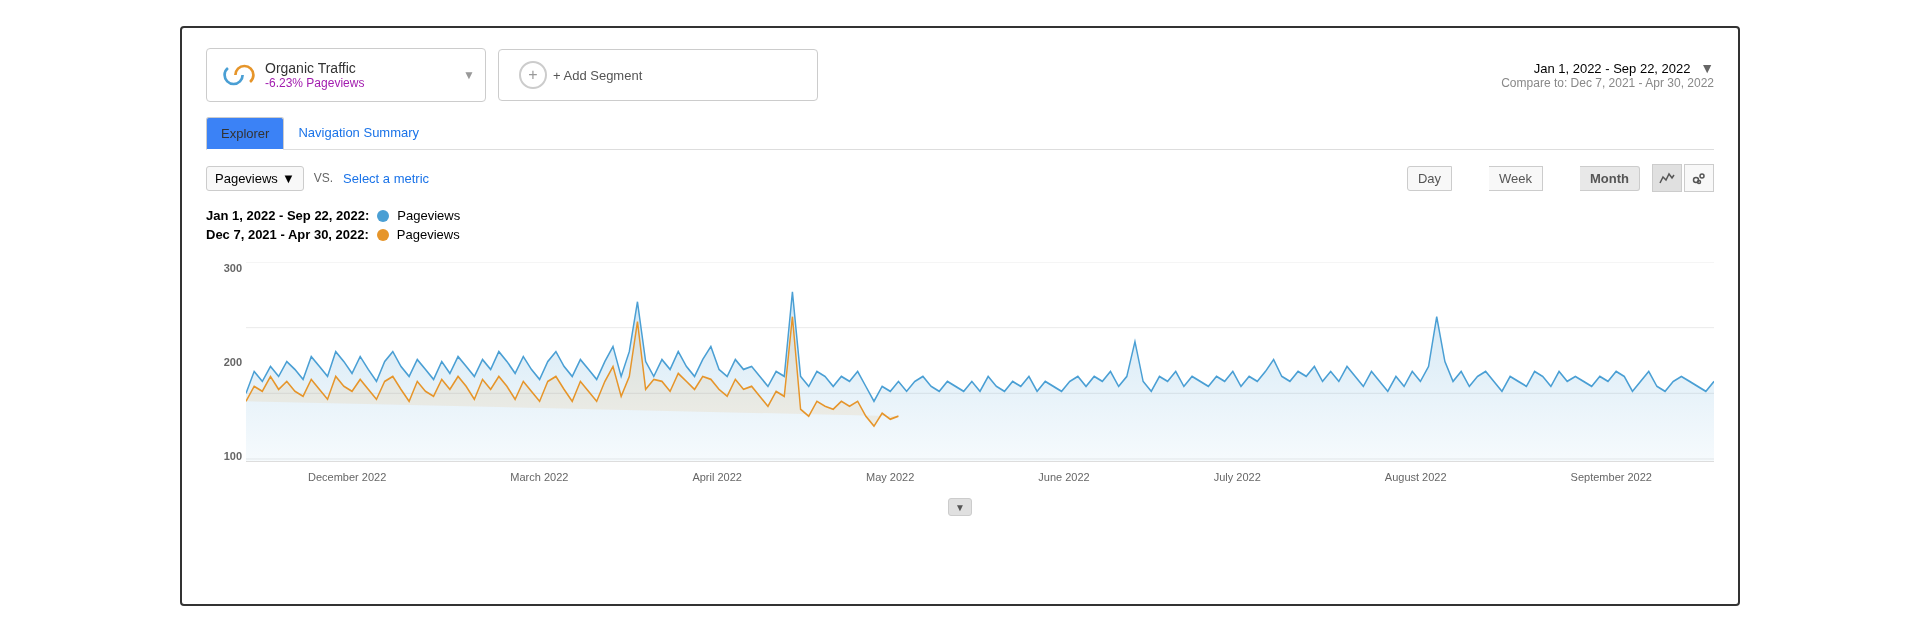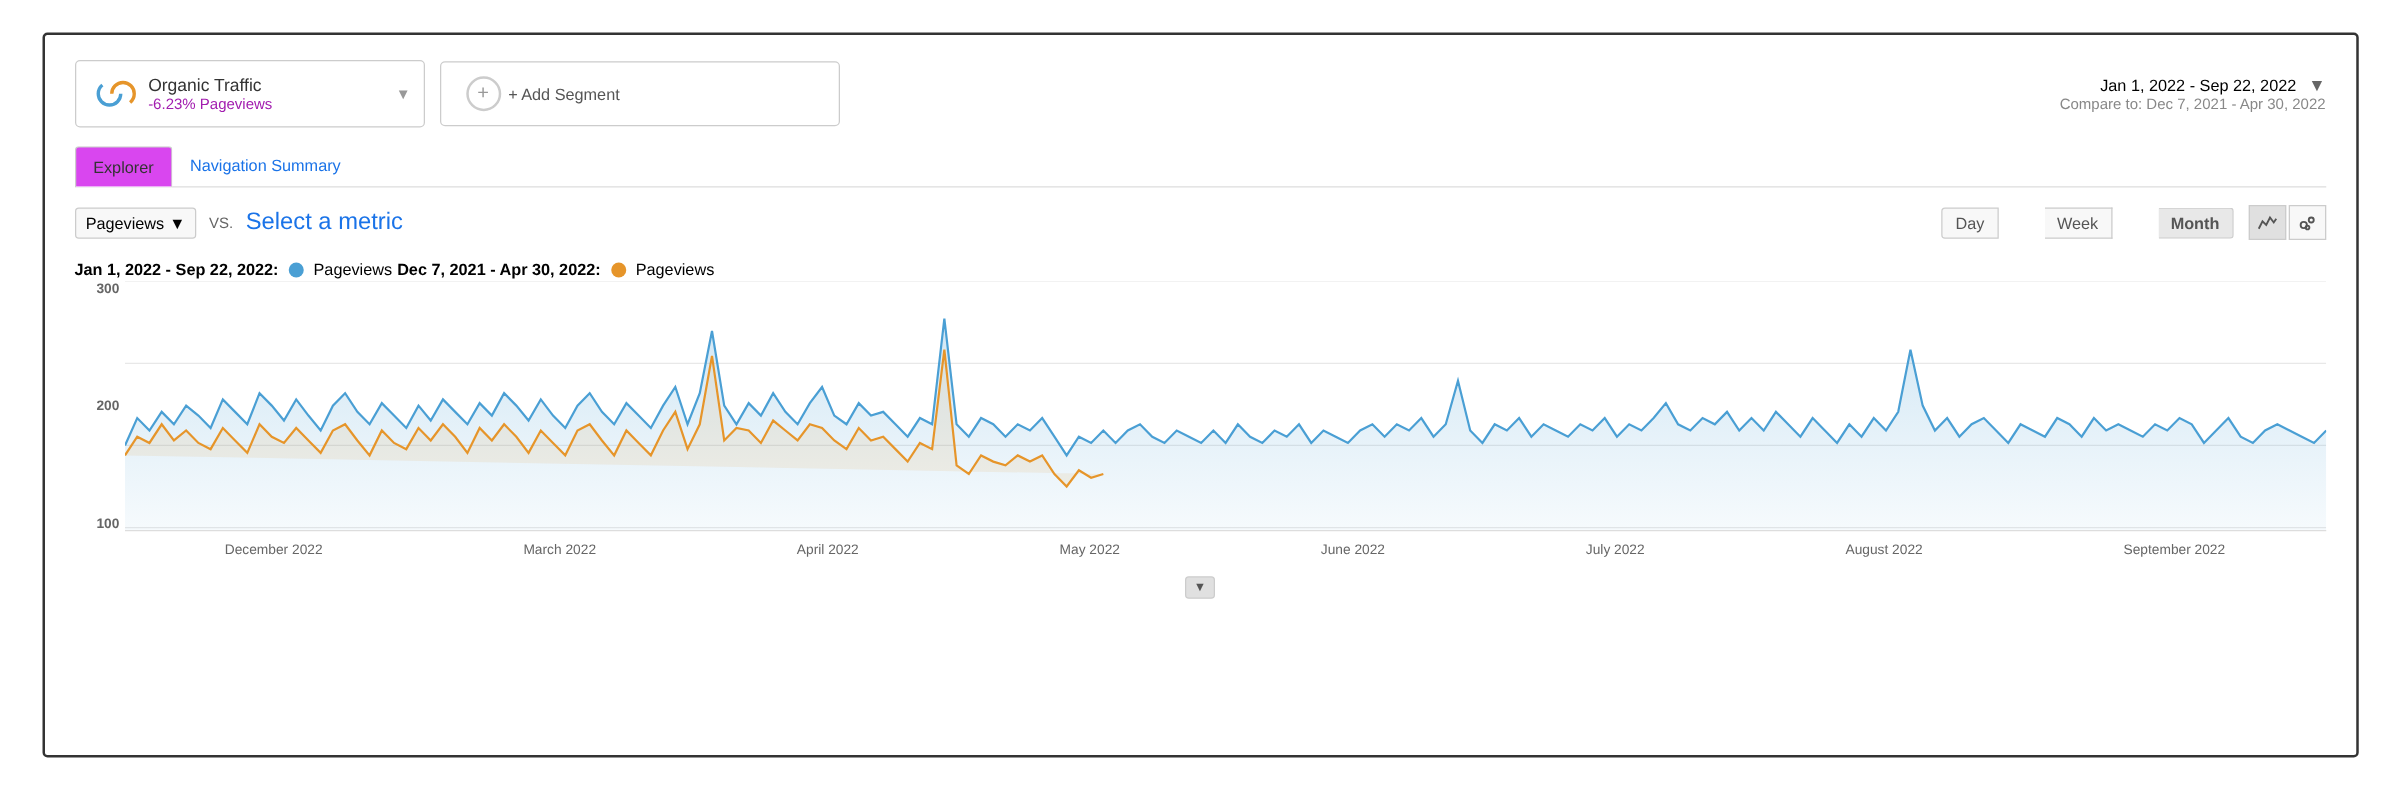--- a/index.html
+++ b/index.html
@@ -9,21 +9,21 @@
       font-size: 13px;
       display: flex;
       align-items: center;
       justify-content: center;
       min-height: 100vh;
       padding: 10px;
     }
     .outer-border {
       border: 2px solid #333;
       border-radius: 4px;
-      width: 1853px;
+      width: 1560px;
       min-height: 580px;
       background: #fff;
       padding: 20px 24px 10px;
     }
 
     
     .top-row {
       display: flex;
       align-items: center;
       justify-content: space-between;
@@ -115,21 +115,21 @@
       padding: 8px 14px;
       font-size: 13px;
       cursor: pointer;
       color: #555;
       border: 1px solid transparent;
     }
     .tab.active {
       border: 1px solid #ccc;
       border-bottom: 1px solid #fff;
       border-radius: 3px 3px 0 0;
-      background: #d946ef;
+      background: #3b82f6;
       color: #333;
       font-weight: 500;
       position: relative;
       bottom: -1px;
     }
     .tab.nav-summary {
       color: #1a73e8;
       font-weight: 500;
       border: none;
     }
@@ -155,21 +155,21 @@
       padding: 4px 8px;
       font-size: 13px;
       cursor: pointer;
       background: #f8f8f8;
     }
     .vs-label {
       font-size: 12px;
       color: #666;
     }
     .select-metric {
-      font-size: 19px;
+      font-size: 13px;
       color: #1a73e8;
       cursor: pointer;
     }
     .time-granularity {
       display: flex;
       align-items: center;
       gap: 4px;
     }
     .time-btn {
       padding: 4px 10px;
@@ -204,23 +204,24 @@
       font-size: 14px;
       color: #555;
     }
     .chart-type-btn.active {
       background: #e0e0e0;
     }
 
     
     .legend-row {
       display: flex;
-      flex-direction: row;
-      margin-bottom: 2px;
+      flex-direction: column;
+      margin-bottom: 20px;
       gap: 4px;
+      justify-content: center;
     }
     .legend-item {
       display: flex;
       align-items: center;
       gap: 8px;
       font-size: 13px;
     }
     .legend-dot {
       width: 12px;
       height: 12px;

